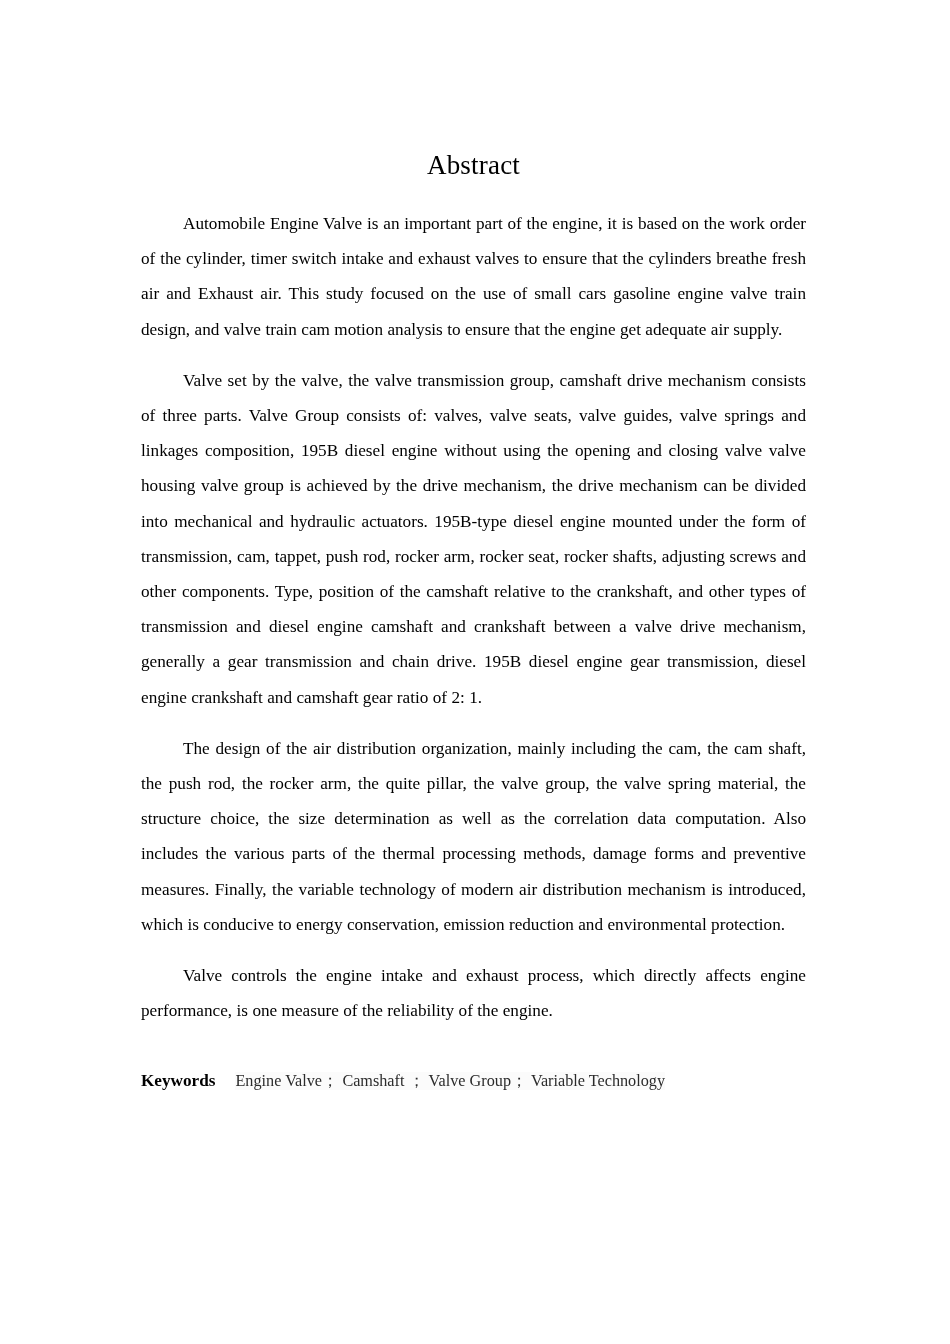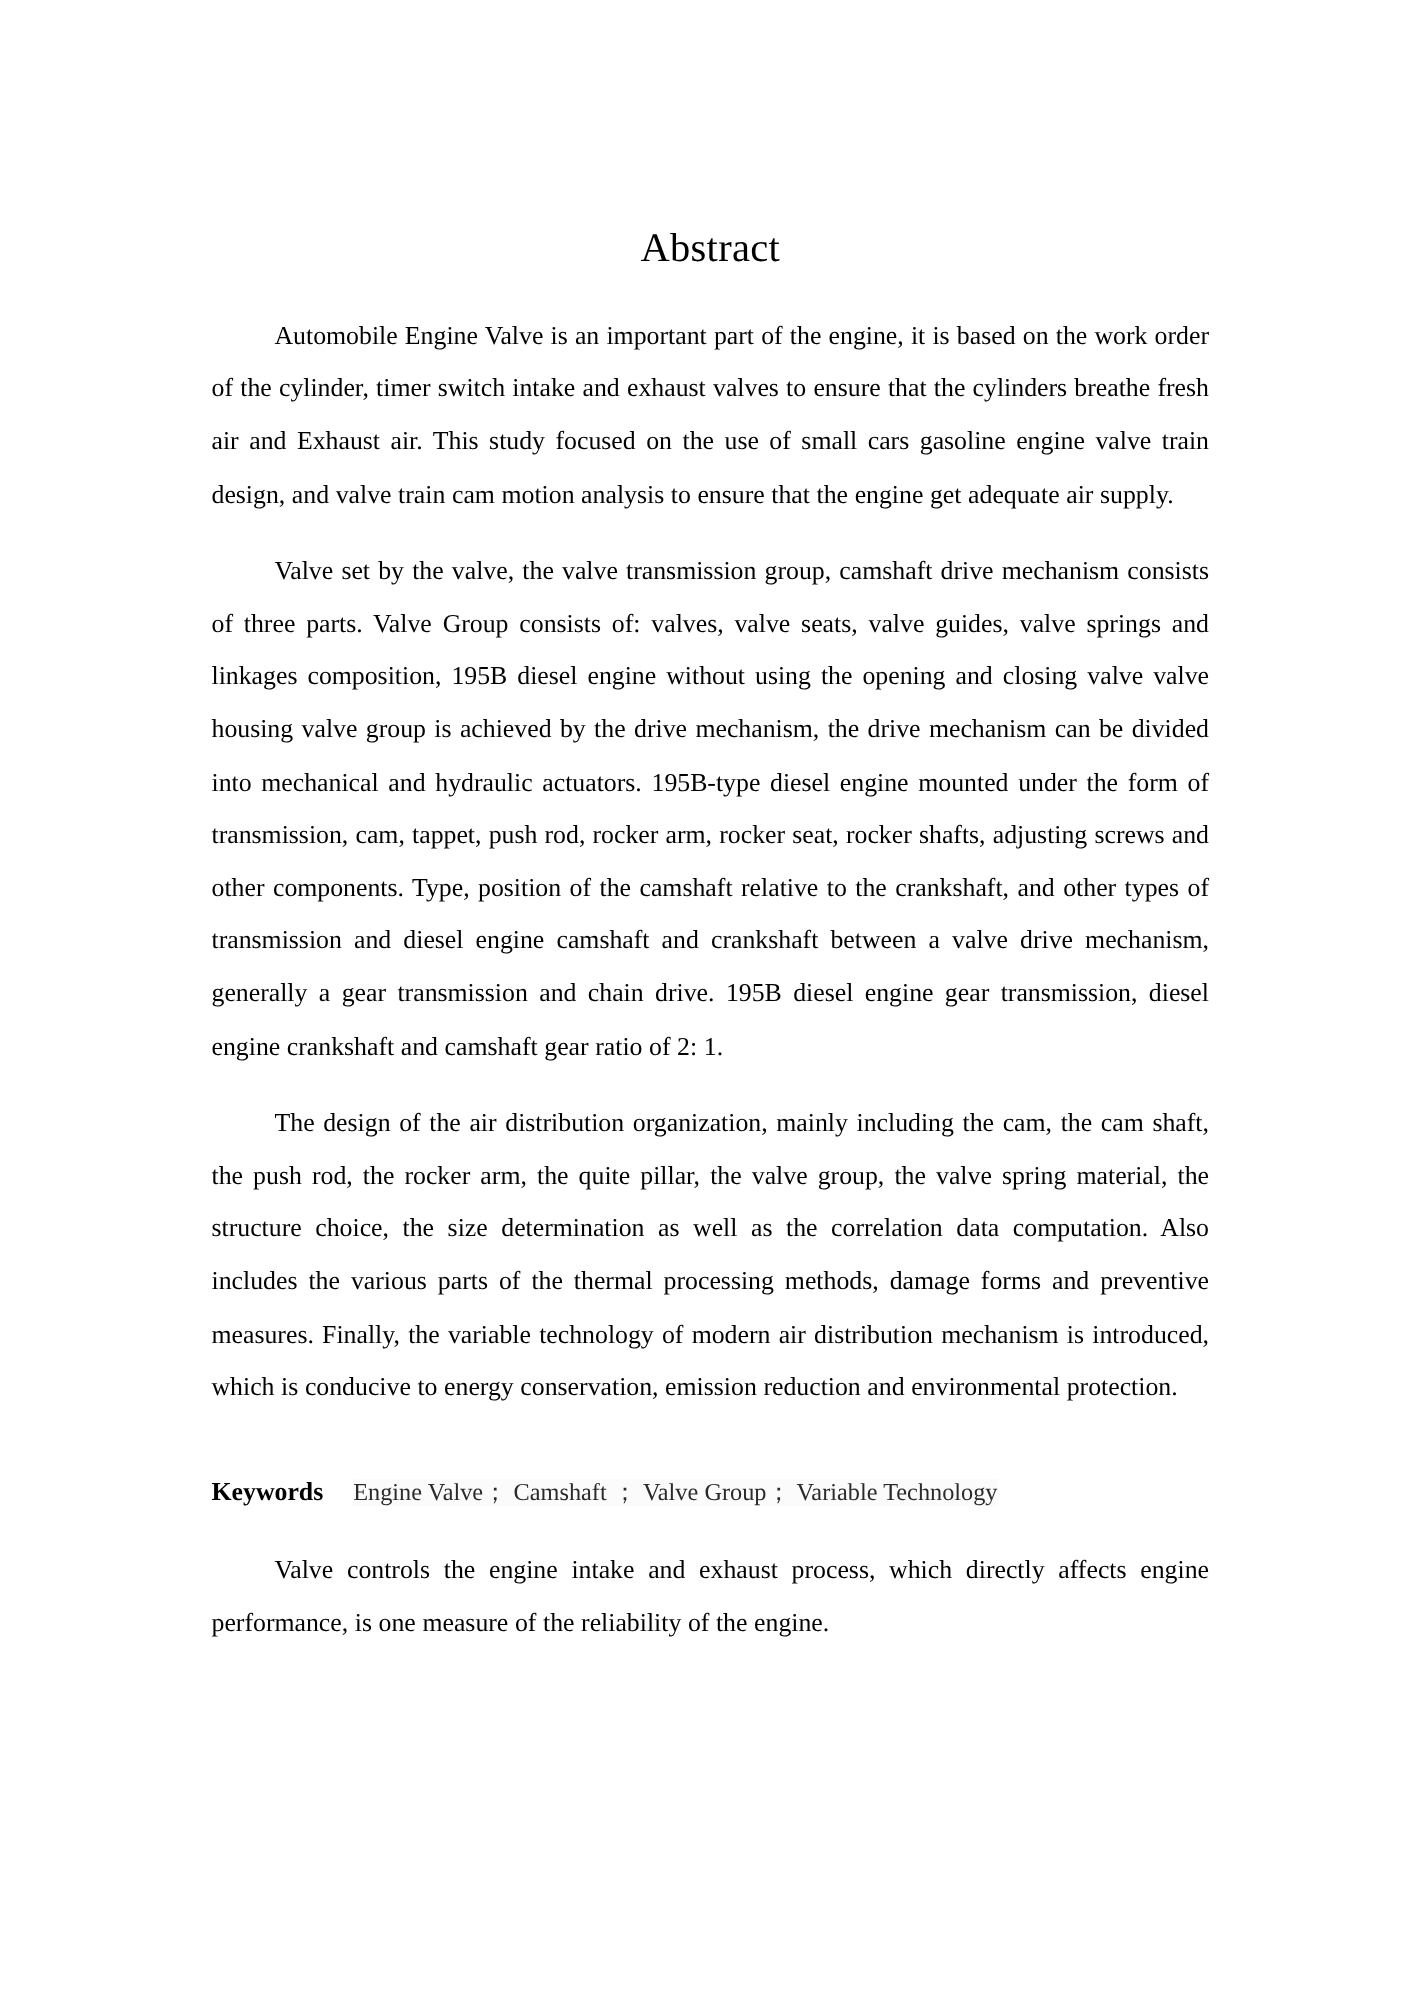--- a/index.html
+++ b/index.html
@@ -80,20 +80,20 @@
   <div id="content">
 
     <h1 id="doc-title">Abstract</h1>
 
     <p class="para">Automobile Engine Valve is an important part of the engine, it is based on the work order of the cylinder, timer switch intake and exhaust valves to ensure that the cylinders breathe fresh air and Exhaust air. This study focused on the use of small cars gasoline engine valve train design, and valve train cam motion analysis to ensure that the engine get adequate air supply.</p>
 
     <p class="para">Valve set by the valve, the valve transmission group, camshaft drive mechanism consists of three parts. Valve Group consists of: valves, valve seats, valve guides, valve springs and linkages composition, 195B diesel engine without using the opening and closing valve valve housing valve group is achieved by the drive mechanism, the drive mechanism can be divided into mechanical and hydraulic actuators. 195B-type diesel engine mounted under the form of transmission, cam, tappet, push rod, rocker arm, rocker seat, rocker shafts, adjusting screws and other components. Type, position of the camshaft relative to the crankshaft, and other types of transmission and diesel engine camshaft and crankshaft between a valve drive mechanism, generally a gear transmission and chain drive. 195B diesel engine gear transmission, diesel engine crankshaft and camshaft gear ratio of 2: 1.</p>
 
     <p class="para">The design of the air distribution organization, mainly including the cam, the cam shaft, the push rod, the rocker arm, the quite pillar, the valve group, the valve spring material, the structure choice, the size determination as well as the correlation data computation. Also includes the various parts of the thermal processing methods, damage forms and preventive measures. Finally, the variable technology of modern air distribution mechanism is introduced, which is conducive to energy conservation, emission reduction and environmental protection.</p>
 
+    <p class="para">Valve controls the engine intake and exhaust process, which directly affects engine performance, is one measure of the reliability of the engine.</p>
+
     <p id="keywords-line" class="para">
       <span id="keywords-label">Keywords</span><span id="keywords-values">Engine Valve；  Camshaft ；  Valve Group；  Variable Technology</span>
     </p>
-
-    <p class="para">Valve controls the engine intake and exhaust process, which directly affects engine performance, is one measure of the reliability of the engine.</p>
 
   </div>
 </div>
 
 </body></html>

